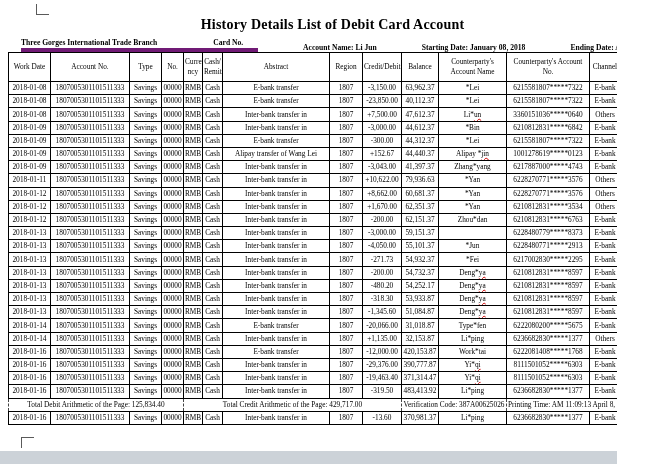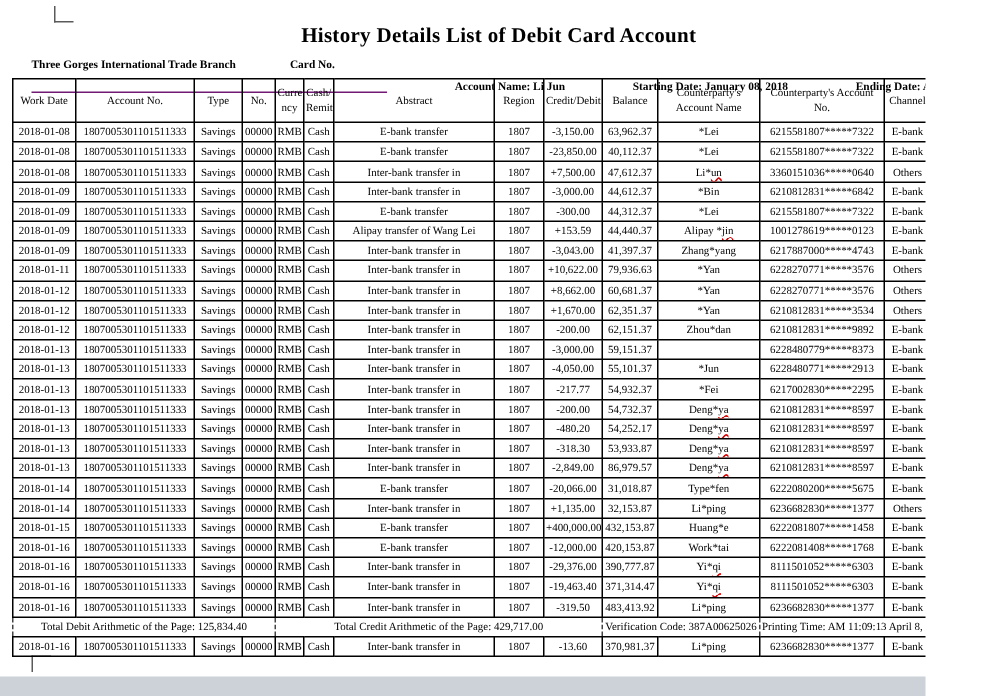--- a/index.html
+++ b/index.html
@@ -13,22 +13,22 @@
   .crop.bl{left:21px; top:437px; border-left:1px solid #5a5a5a; border-top:1px solid #5a5a5a;}
   .crop.br{left:632px; top:433px; border-right:1px solid #5a5a5a; border-top:1px solid #5a5a5a;}
 
   .title{position:absolute; left:0; top:17px; width:665px; text-align:center;
          font-size:14px; font-weight:bold; color:#000; letter-spacing:.2px;}
 
   .meta{position:absolute; left:21px; top:38px; width:640px; display:flex;
         justify-content:space-between; align-items:flex-end;
         font-size:7.6px; font-weight:bold; color:#000;}
   .meta .blank-underline{display:flex; width:237px; justify-content:flex-start;
-        border-bottom:1px solid #701a75; padding-bottom:14px;}
-  .meta .card-label{margin-left:36px;}
+        border-bottom:4px solid #701a75; padding-bottom:1px;}
+  .meta .card-label{margin-left:56px;}
 
   table.main{position:absolute; left:8px; top:52px; width:612px;
              border-collapse:collapse; table-layout:fixed;
              font-size:7.3px; color:#000;}
   table.main th, table.main td{border:1px solid #000; padding:0 1px;
              text-align:center; vertical-align:middle; line-height:1.35;
              overflow:hidden; font-weight:normal;}
   table.main th{height:28px; word-break:normal;}
   table.main td{height:12.2px; white-space:nowrap;}
   td.wrap{white-space:normal; line-height:1.25;}
@@ -171,21 +171,21 @@
         </tr>
         <tr>
           <td>2018-01-09</td>
           <td>1807005301101511333</td>
           <td>Savings</td>
           <td>00000</td>
           <td>RMB</td>
           <td>Cash</td>
           <td class="wrap">Alipay transfer of Wang Lei</td>
           <td>1807</td>
-          <td>+153.59</td>
+          <td>+152.67</td>
           <td>44,440.37</td>
           <td>Alipay *<span class="sq">jin</span></td>
           <td>1001278619*****0123</td>
           <td>E-bank</td>
         </tr>
         <tr>
           <td>2018-01-09</td>
           <td>1807005301101511333</td>
           <td>Savings</td>
           <td>00000</td>
@@ -249,21 +249,21 @@
           <td>1807005301101511333</td>
           <td>Savings</td>
           <td>00000</td>
           <td>RMB</td>
           <td>Cash</td>
           <td class="wrap">Inter-bank transfer in</td>
           <td>1807</td>
           <td>-200.00</td>
           <td>62,151.37</td>
           <td>Zhou*dan</td>
-          <td>6210812831*****9892</td>
+          <td>6210812831*****6763</td>
           <td>E-bank</td>
         </tr>
         <tr>
           <td>2018-01-13</td>
           <td>1807005301101511333</td>
           <td>Savings</td>
           <td>00000</td>
           <td>RMB</td>
           <td>Cash</td>
           <td class="wrap">Inter-bank transfer in</td>
@@ -291,21 +291,21 @@
         </tr>
         <tr>
           <td>2018-01-13</td>
           <td>1807005301101511333</td>
           <td>Savings</td>
           <td>00000</td>
           <td>RMB</td>
           <td>Cash</td>
           <td class="wrap">Inter-bank transfer in</td>
           <td>1807</td>
-          <td>-217.77</td>
+          <td>-271.73</td>
           <td>54,932.37</td>
           <td>*Fei</td>
           <td>6217002830*****2295</td>
           <td>E-bank</td>
         </tr>
         <tr>
           <td>2018-01-13</td>
           <td>1807005301101511333</td>
           <td>Savings</td>
           <td>00000</td>
@@ -351,22 +351,22 @@
         </tr>
         <tr>
           <td>2018-01-13</td>
           <td>1807005301101511333</td>
           <td>Savings</td>
           <td>00000</td>
           <td>RMB</td>
           <td>Cash</td>
           <td class="wrap">Inter-bank transfer in</td>
           <td>1807</td>
-          <td>-2,849.00</td>
-          <td>86,979.57</td>
+          <td>-1,345.60</td>
+          <td>51,084.87</td>
           <td>Deng*<span class="sq">ya</span></td>
           <td>6210812831*****8597</td>
           <td>E-bank</td>
         </tr>
         <tr>
           <td>2018-01-14</td>
           <td>1807005301101511333</td>
           <td>Savings</td>
           <td>00000</td>
           <td>RMB</td>
@@ -388,35 +388,20 @@
           <td>Cash</td>
           <td class="wrap">Inter-bank transfer in</td>
           <td>1807</td>
           <td>+1,135.00</td>
           <td>32,153.87</td>
           <td>Li*ping</td>
           <td>6236682830*****1377</td>
           <td>Others</td>
         </tr>
         <tr>
-          <td>2018-01-15</td>
-          <td>1807005301101511333</td>
-          <td>Savings</td>
-          <td>00000</td>
-          <td>RMB</td>
-          <td>Cash</td>
-          <td class="wrap">E-bank transfer</td>
-          <td>1807</td>
-          <td>+400,000.00</td>
-          <td>432,153.87</td>
-          <td>Huang*e</td>
-          <td>6222081807*****1458</td>
-          <td>E-bank</td>
-        </tr>
-        <tr>
           <td>2018-01-16</td>
           <td>1807005301101511333</td>
           <td>Savings</td>
           <td>00000</td>
           <td>RMB</td>
           <td>Cash</td>
           <td class="wrap">E-bank transfer</td>
           <td>1807</td>
           <td>-12,000.00</td>
           <td>420,153.87</td>

